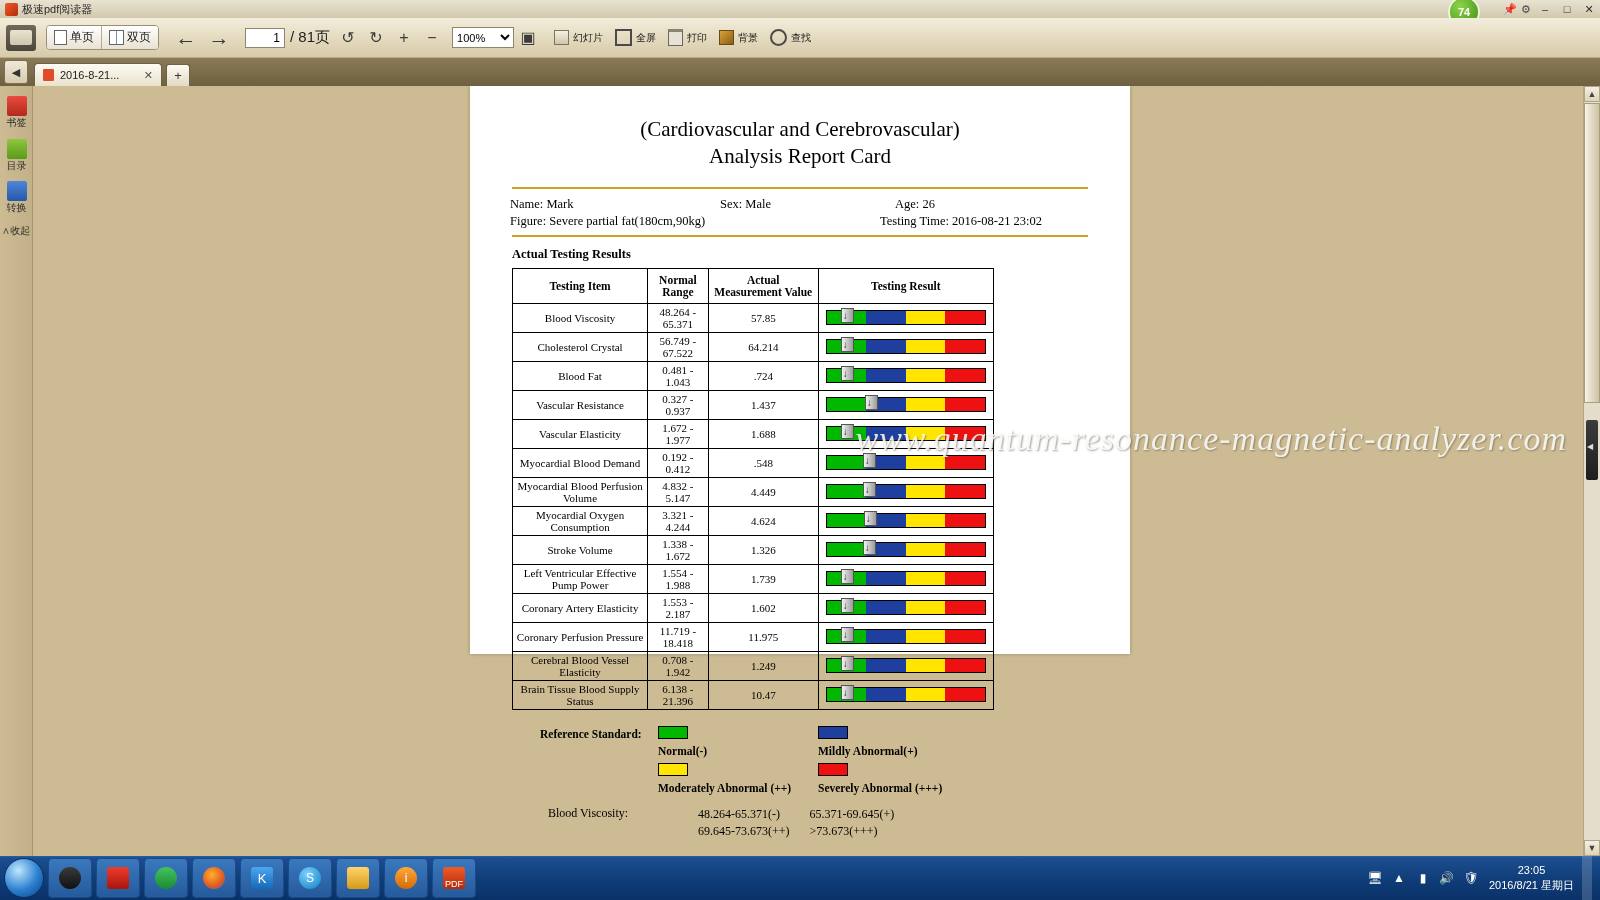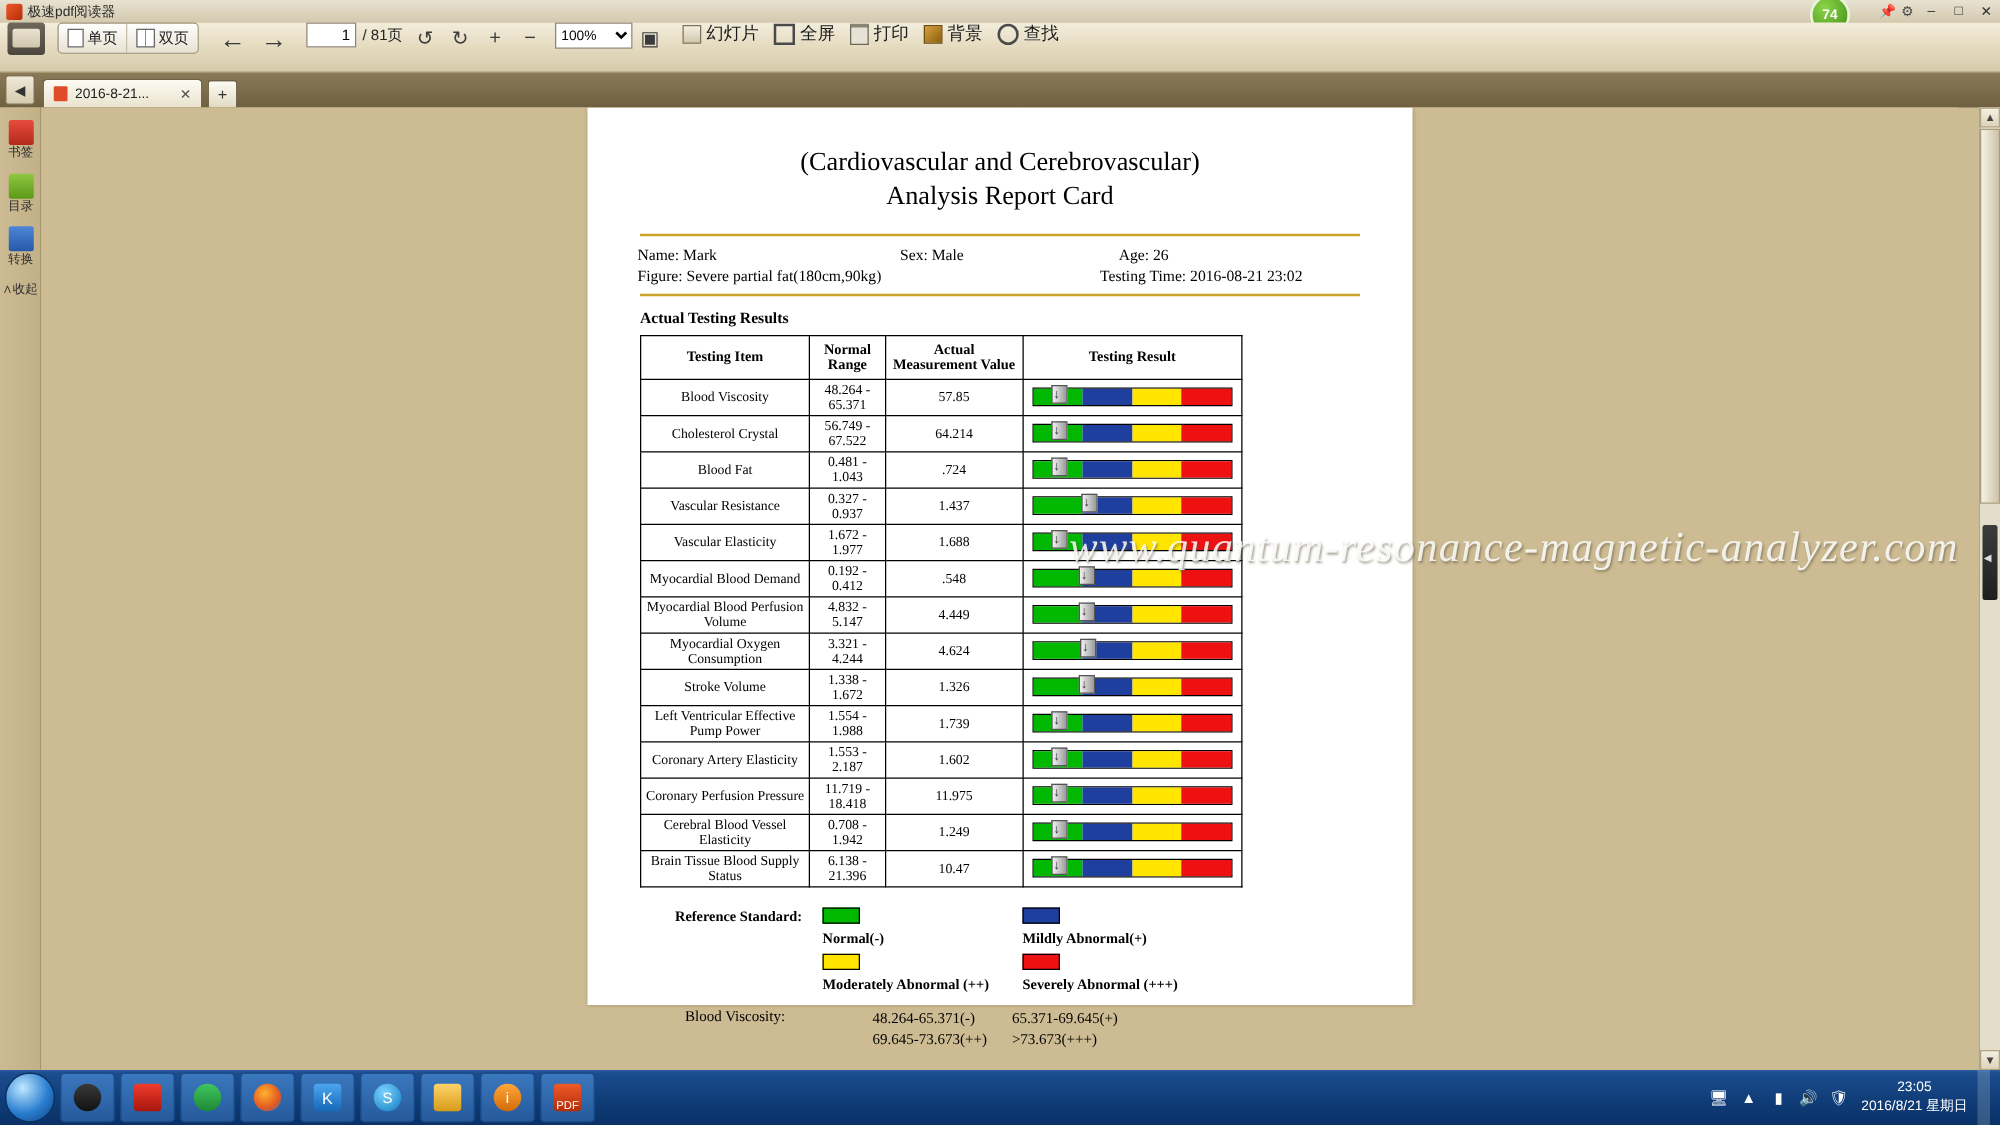--- a/index.html
+++ b/index.html
@@ -49,21 +49,21 @@
   }
   .pin-ico, .gear-ico {
     width: 16px; height: 16px; display: flex; align-items: center; justify-content: center;
     font-size: 11px; color: #4a4a4a;
   }
   
   .toolbar {
     position: absolute; left: 0; top: 18px; width: 1600px; height: 40px;
     background: linear-gradient(to bottom, #f3eddc 0%, #e3d9bd 55%, #d7cbab 100%);
     border-bottom: 1px solid #b8aa88;
-    display: flex; align-items: flex-start; padding-left: 6px;
+    display: flex; align-items: center; padding-left: 6px;
     box-sizing: border-box;
   }
   .tb-ico-folder {
     width: 30px; height: 26px; margin-right: 10px;
     background: linear-gradient(to bottom,#6f675a,#4c473e);
     border-radius: 3px; position: relative;
   }
   .tb-ico-folder:after {
     content:""; position:absolute; left:4px; top:5px; width:22px; height:15px;
     background: linear-gradient(to bottom,#e9e2cf,#cfc6ad); border-radius:2px;
@@ -89,32 +89,32 @@
     font-size: 21px; color: #3a3a3a;
   }
   .page-box {
     display: flex; align-items: center; margin: 0 4px 0 8px; font-size: 12px; color: #222;
   }
   .page-input {
     width: 40px; height: 20px; border: 1px solid #8e8470; background: #fff;
     font-size: 12px; text-align: right; padding: 0 4px; box-sizing: border-box;
     font-family: "Liberation Sans", sans-serif;
   }
-  .page-total { margin-left: 5px; font-size: 12px; color: #222; }
+  .page-total { margin-left: 5px; font-size: 15px; color: #222; }
   .tb-btn {
     width: 26px; height: 26px; margin: 0 1px;
     display: flex; align-items: center; justify-content: center;
     font-size: 16px; color: #3c3c3c;
   }
   .zoom-select {
     width: 62px; height: 21px; font-size: 11px; border: 1px solid #8e8470;
     background: #fff; margin-left: 6px; font-family: "Liberation Sans", sans-serif;
   }
   .tb-text-btn {
-    display: flex; align-items: center; gap: 4px; font-size: 14px; color: #1a1a1a;
+    display: flex; align-items: center; gap: 4px; font-size: 10px; color: #1a1a1a;
     margin-left: 12px;
   }
   .mini-ico { width: 13px; height: 13px; display:inline-block; }
   .mi-slide { background: linear-gradient(to bottom,#f4f0e2,#cfc6ab); border:1px solid #7d7460; }
   .mi-full { border: 2px solid #4a4a4a; }
   .mi-print { background:#e6e2d6; border:1px solid #6e6757; border-top:3px solid #8a8472; }
   .mi-bg { background: linear-gradient(135deg,#d8a13a,#8c5e12); border:1px solid #6a4a0f; }
   .mi-find { border:2px solid #4a4a4a; border-radius:50%; }
   
   .tabstrip {
@@ -162,21 +162,21 @@
   .sico.bookmark { background: linear-gradient(to bottom,#e84c3d,#b3281c); }
   .sico.toc { background: linear-gradient(to bottom,#8ec63f,#5b9a19); }
   .sico.convert { background: linear-gradient(to bottom,#4f86d8,#2558a8); }
   .side-collapse { font-size: 10px; color: #2d2d2d; text-align:center; margin-top: 6px; }
   
   .viewport {
     position: absolute; left: 33px; top: 86px; width: 1534px; height: 770px;
     background: #cdbc93; overflow: hidden;
   }
   .page {
-    position: absolute; left: 437px; top: 0px; width: 660px; height: 718px;
+    position: absolute; left: 437px; top: 0px; width: 660px; height: 568px;
     background: #ffffff; box-shadow: 0 0 4px rgba(0,0,0,.25);
     padding: 22px 40px 0 40px; box-sizing: border-box;
     color: #000;
   }
   .rep-title {
     text-align: center; font-family: "Liberation Serif", serif;
     font-size: 21px; line-height: 1.3; margin-top: 8px;
   }
   .rep-rule { border: none; border-top: 2px solid #c9a227; margin: 16px 2px 8px 2px; }
   .rep-meta {

